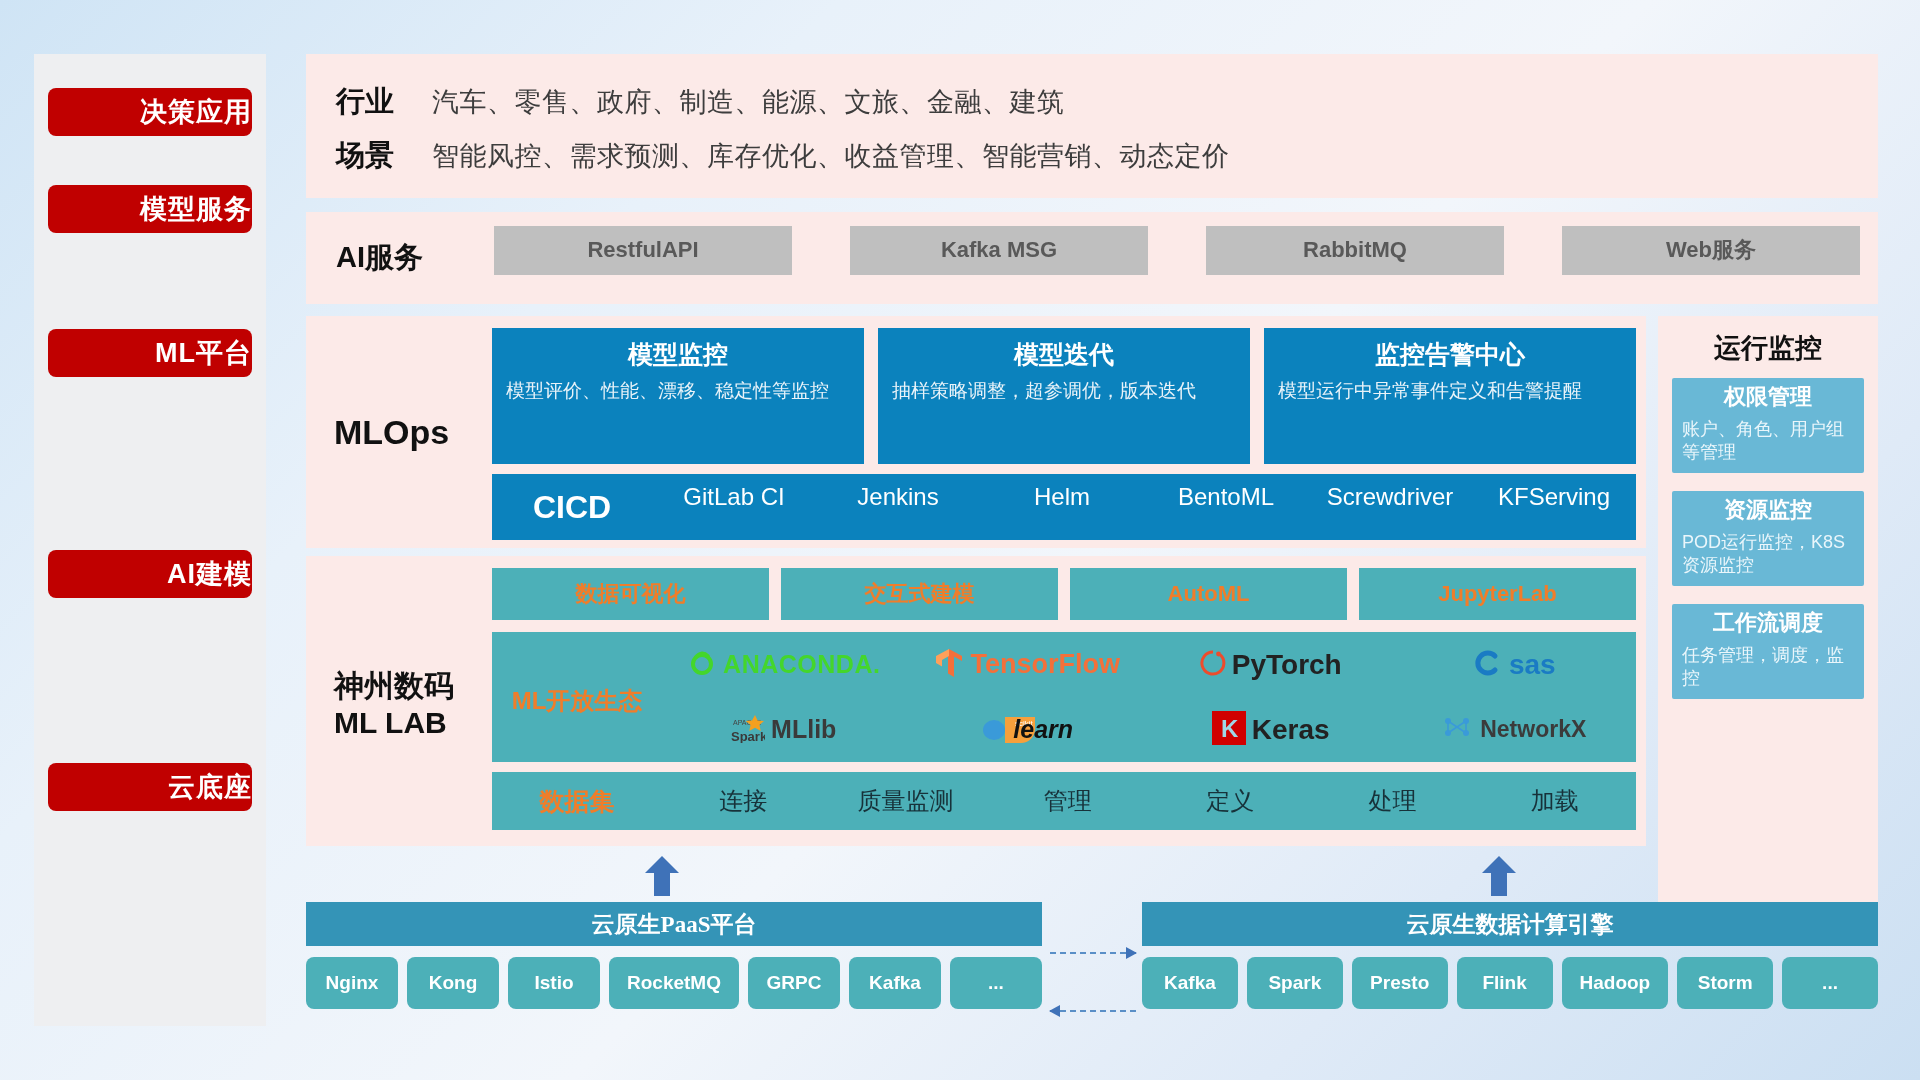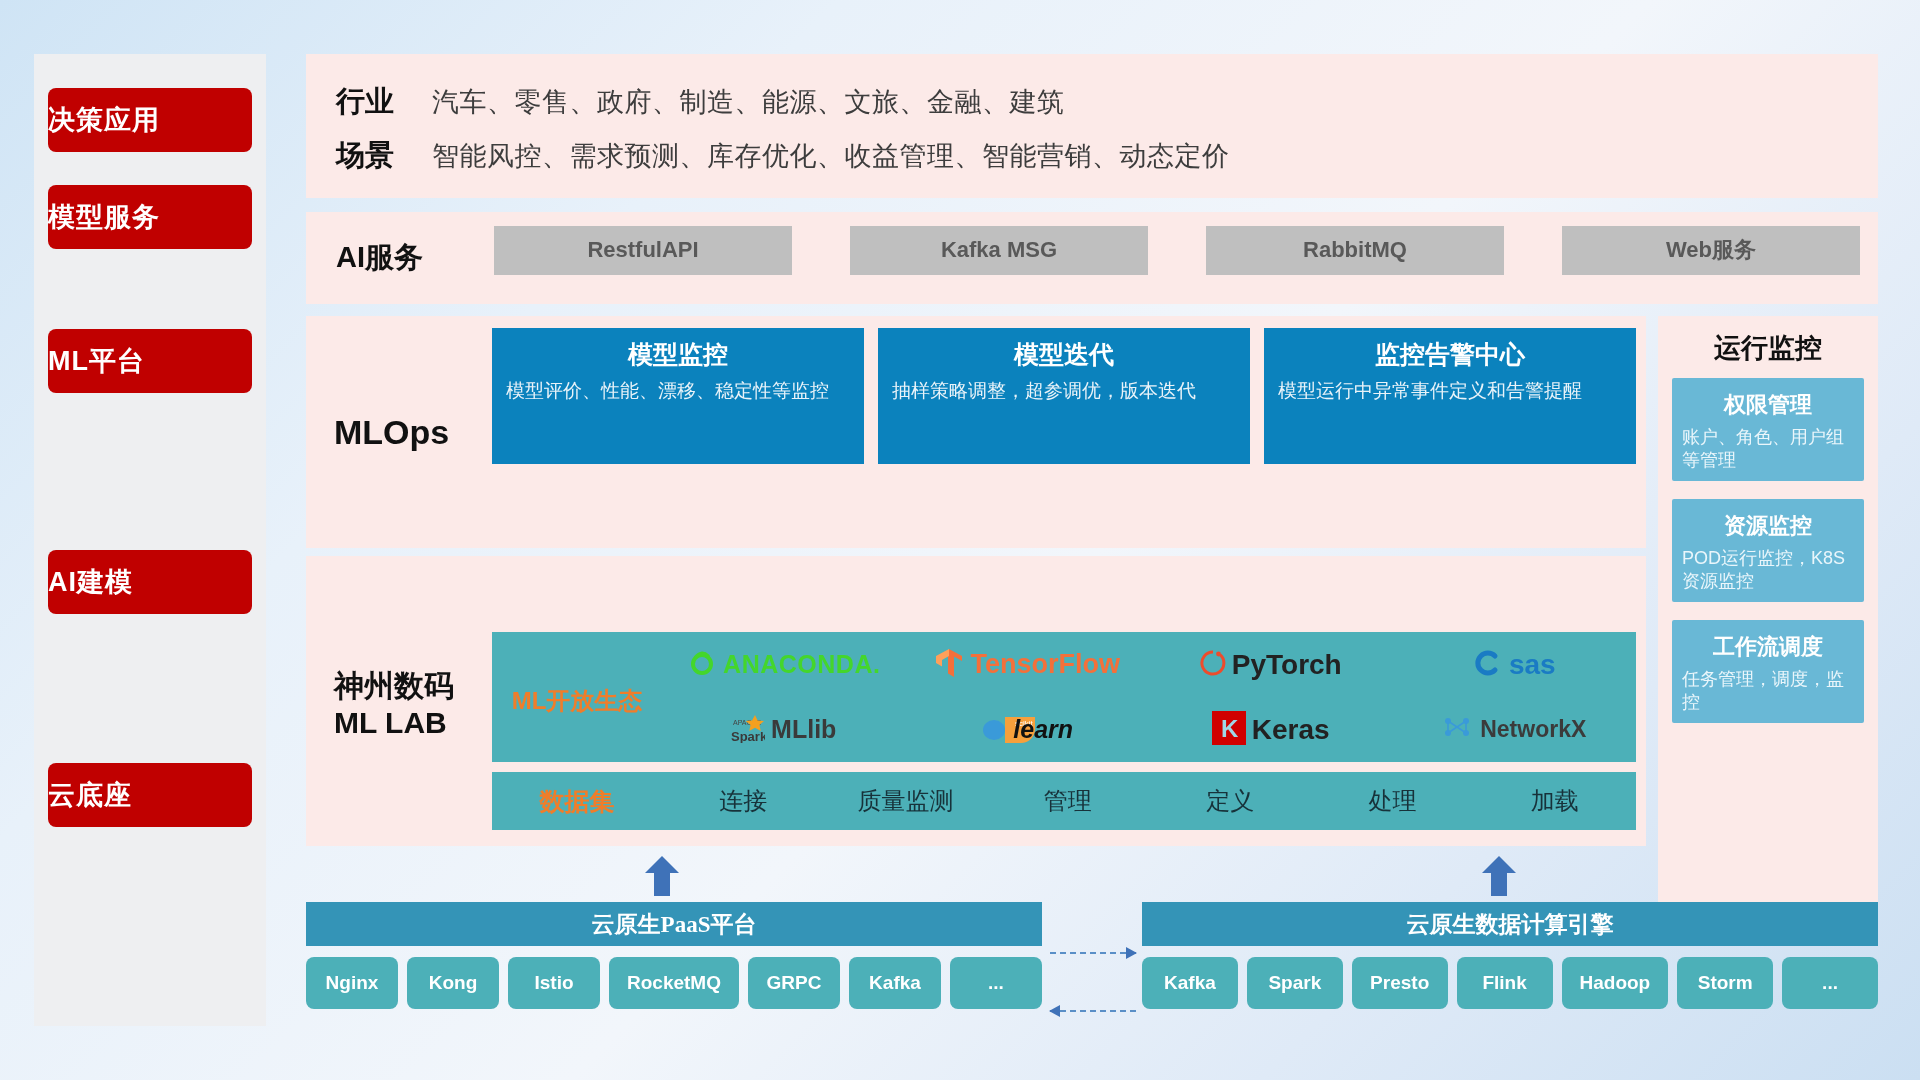--- a/index.html
+++ b/index.html
@@ -11,24 +11,24 @@
   }
   #stage { position: relative; width: 1920px; height: 1080px; }
 
   
   .rail {
     position: absolute; left: 34px; top: 54px;
     width: 232px; height: 972px;
     background: #eeeff1;
   }
   .rail-chip {
-    position: absolute; left: 14px; width: 204px; height: 64px;
+    position: absolute; left: 14px; width: 204px; height: 48px;
     background: #c00000; border-radius: 8px;
     color: #fff; font-size: 27px; font-weight: bold;
-    display: flex; align-items: center; justify-content: flex-start;
+    display: flex; align-items: center; justify-content: flex-end;
     letter-spacing: 1px;
   }
 
   
   .band {
     position: absolute;
     background: #fceae8;
   }
   .rowlabel {
     font-size: 29px; font-weight: bold; color: #111;
@@ -100,21 +100,21 @@
   }
   .ds-title { flex: 0 0 170px; text-align: center; font-size: 25px; font-weight: bold; color: #f07d2a; }
   .ds-item { flex: 1; text-align: center; font-size: 24px; color: #17323a; }
 
   
   #mon-band { left: 1658px; top: 316px; width: 220px; height: 610px; }
   .mon-title { text-align: center; font-size: 27px; font-weight: bold; color: #111;
                padding: 14px 0 12px 0; }
   .mon-card {
     margin: 0 14px 18px 14px; background: #69b8d6; border-radius: 2px;
-    padding: 12px 10px 10px 10px; color: #fff;
+    padding: 4px 10px 10px 10px; color: #fff;
   }
   .mon-card-title { text-align: center; font-size: 22px; font-weight: bold; margin-bottom: 6px; }
   .mon-card-desc { font-size: 18px; line-height: 1.25; color: #eaf6fb; }
 
   
   .cloud-col { position: absolute; top: 902px; }
   #paas-col { left: 306px; width: 736px; }
   #engine-col { left: 1142px; width: 736px; }
   .cloud-head {
     height: 44px; background: #3494b7; color: #fff;
@@ -204,28 +204,45 @@
       </div>
       <div class="ops-card">
         <div class="ops-card-title">模型迭代</div>
         <div class="ops-card-desc">抽样策略调整，超参调优，版本迭代</div>
       </div>
       <div class="ops-card">
         <div class="ops-card-title">监控告警中心</div>
         <div class="ops-card-desc">模型运行中异常事件定义和告警提醒</div>
       </div>
     </div>
+    <div class="cicd-bar">
+      <div class="cicd-title">CICD</div>
+      <div class="cicd-items">
+        <div class="cicd-item">GitLab CI</div>
+        <div class="cicd-item">Jenkins</div>
+        <div class="cicd-item">Helm</div>
+        <div class="cicd-item">BentoML</div>
+        <div class="cicd-item">Screwdriver</div>
+        <div class="cicd-item">KFServing</div>
+      </div>
+    </div>
   </div>
 
   <div class="band" id="lab-band">
     <div class="rowlabel" id="lab-label">
         <div>神州数码</div>
         <div>ML LAB</div>
       </div>
 
+    <div class="lab-tabs">
+      <div class="lab-tab">数据可视化</div>
+      <div class="lab-tab">交互式建模</div>
+      <div class="lab-tab">AutoML</div>
+      <div class="lab-tab">JupyterLab</div>
+    </div>
 
     <div class="eco">
       <div class="eco-label">ML开放生态</div>
       <div class="eco-grid">
 
         <div class="logo">
           <span>
             <svg width="30" height="30" viewBox="0 0 30 30">
                 <circle cx="15" cy="16" r="9" fill="none" stroke="#44d62c" stroke-width="4"></circle>
                 <path d="M9 9 Q15 2 21 8" fill="none" stroke="#44d62c" stroke-width="3.5" stroke-linecap="round"></path>

